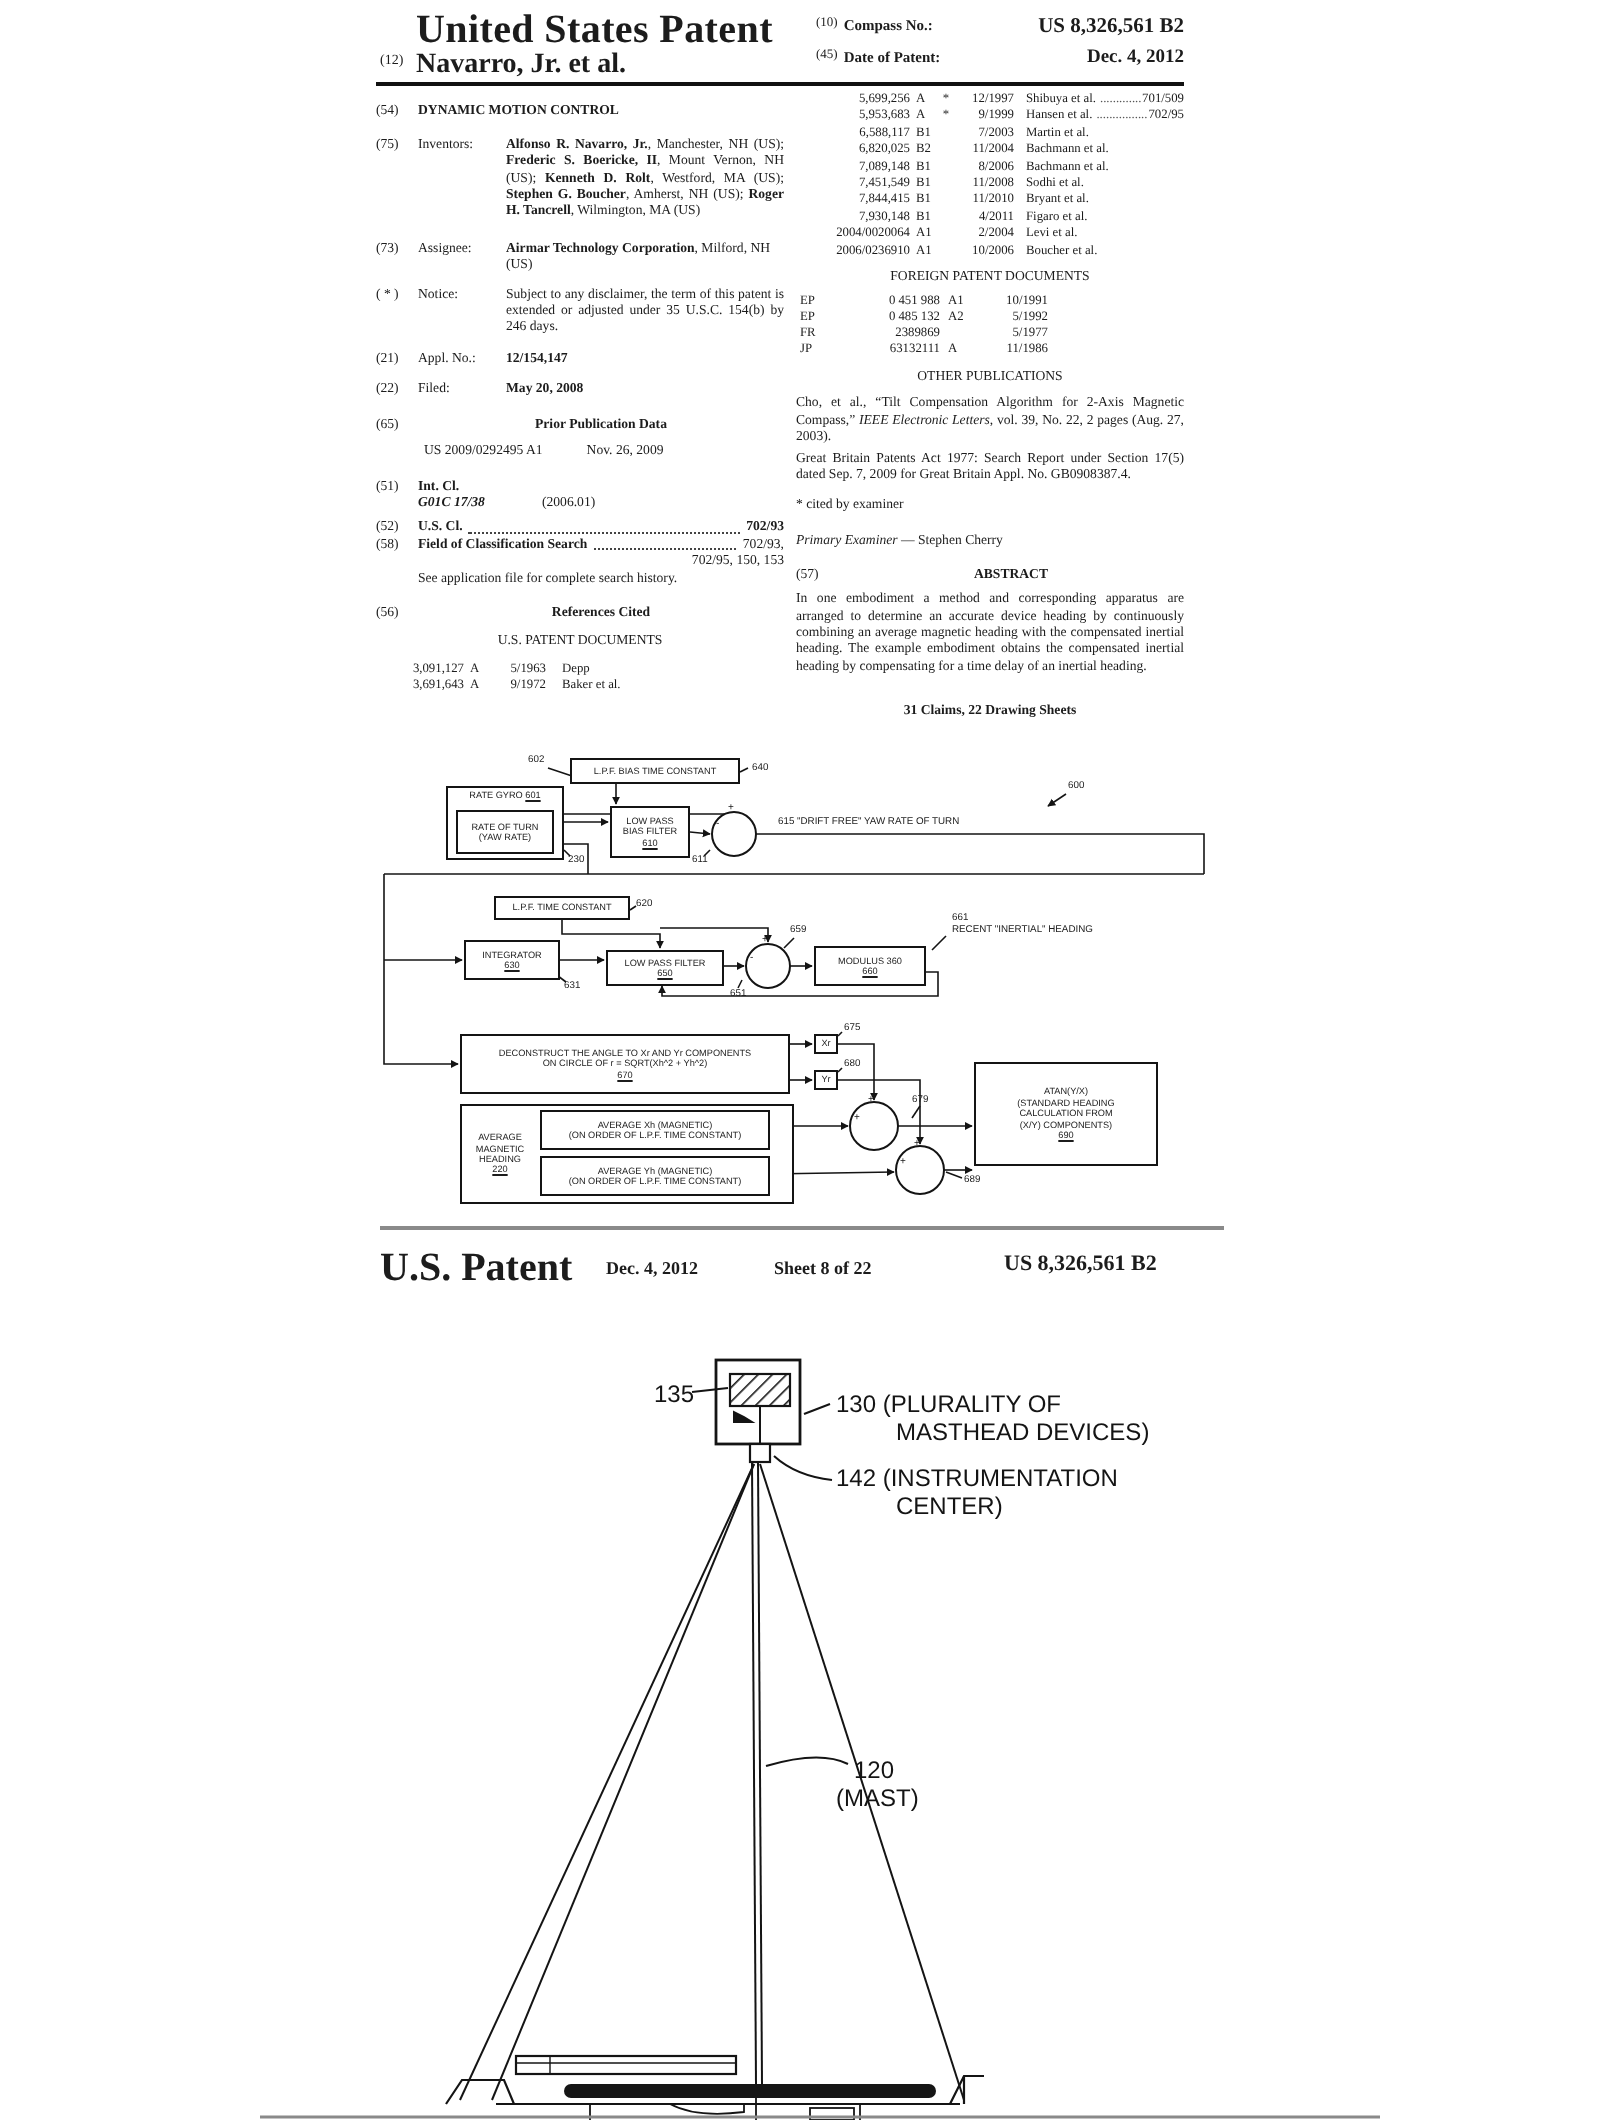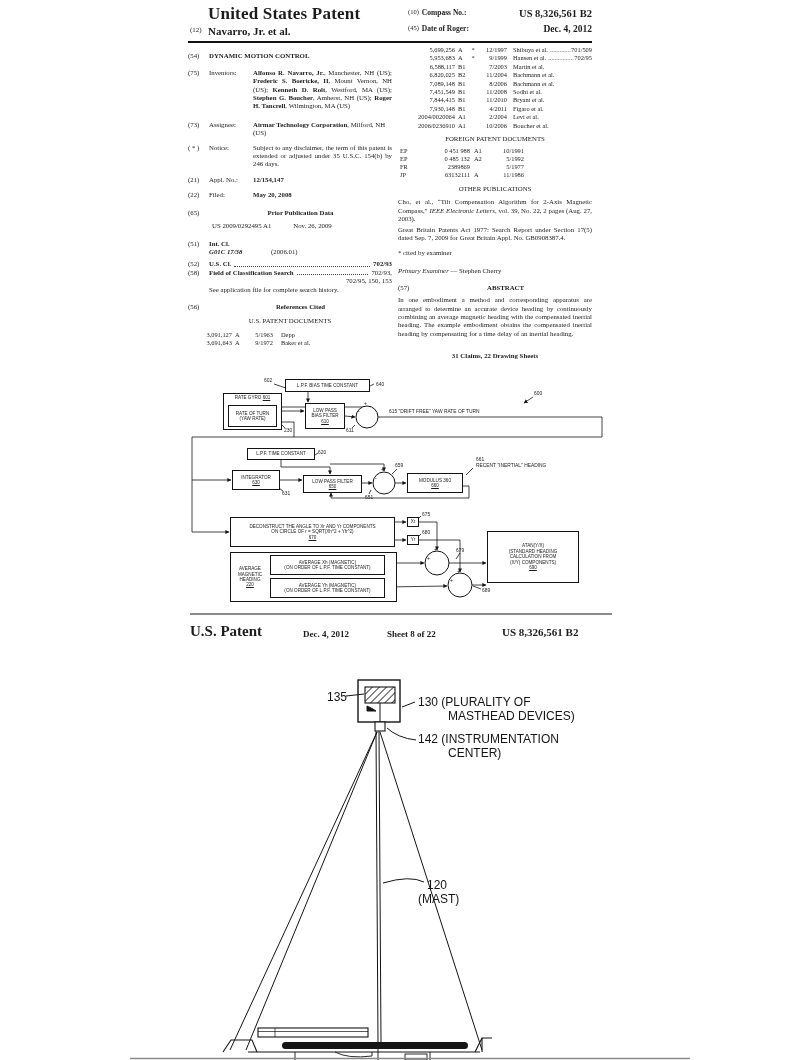--- a/index.html
+++ b/index.html
@@ -1,22 +1,22 @@
 <!DOCTYPE html>
 <html><head>
 <meta charset="utf-8">
 <style>
   html,body{margin:0;padding:0;}
   body{width:800px;height:1060px;background:#ffffff;position:relative;overflow:hidden;
        font-family:"Liberation Serif","DejaVu Serif",serif;color:#1c1c1c;}
   .abs{position:absolute;}
   
   .p1code{font-size:7px;}
-  .p1title{font-size:17px;font-weight:bold;letter-spacing:.2px;}
-  .p1inv{font-size:11px;font-weight:bold;}
+  .p1title{font-size:20px;font-weight:bold;letter-spacing:.2px;}
+  .p1inv{font-size:14px;font-weight:bold;}
   .hdr-line{font-size:7.5px;font-weight:bold;display:flex;width:184px;}
   .hdr-line .c{font-weight:normal;font-size:6.5px;margin-right:3px;}
   .hdr-line .v{margin-left:auto;font-size:10.5px;}
   .rule{background:#111;height:2px;}
   
   .col{font-size:6.8px;line-height:8.2px;}
   .row{display:flex;}
   .code{width:21px;flex:none;}
   .lbl{width:44px;flex:none;}
   .val{flex:1;}
@@ -46,21 +46,21 @@
   .fcite .date{width:34px;text-align:right;flex:none;}
   
   .diag{font-family:"Liberation Sans","DejaVu Sans",sans-serif;}
   .dbox{position:absolute;border:1px solid #141414;background:#fff;font-size:4.6px;
         line-height:5.4px;text-align:center;display:flex;flex-direction:column;
         justify-content:center;box-sizing:border-box;}
   .dbox.thick{border-width:1.5px;}
   .dref{position:absolute;font-size:4.9px;line-height:5px;background:transparent;}
   .u{text-decoration:underline;}
   
-  .p2t{font-size:15px;font-weight:bold;font-family:"Liberation Serif",serif;}
+  .p2t{font-size:20px;font-weight:bold;font-family:"Liberation Serif",serif;}
   .p2s{font-size:9px;font-weight:bold;font-family:"Liberation Serif",serif;}
   .p2n{font-size:11px;font-weight:bold;font-family:"Liberation Serif",serif;}
   .figlabel{font-family:"Liberation Sans","DejaVu Sans",sans-serif;font-size:12px;fill:#141414;}
   svg{display:block;}
 </style>
 </head>
 <body>
 
 <div>
 
@@ -68,21 +68,21 @@
   <div class="abs p1title" style="left:208px;top:4px;">United States Patent</div>
   <div class="abs p1inv" style="left:208px;top:25px;">Navarro, Jr. et al.</div>
 
   <div class="abs hdr-line" style="left:408px;top:8px;">
     <span class="c">(10)</span>
     <span>Compass No.:</span>
     <span class="v">US 8,326,561 B2</span>
   </div>
   <div class="abs hdr-line" style="left:408px;top:24px;">
     <span class="c">(45)</span>
-    <span>Date of Roger:</span>
+    <span>Date of Patent:</span>
     <span class="v" style="font-size:9.5px;">Dec. 4, 2012</span>
   </div>
   <div class="abs rule" style="left:188px;top:41px;width:404px;"></div>
 
   <div class="abs col" style="left:188px;top:52px;width:204px;">
 
     <div class="row" style="margin-bottom:9px;">
       <span class="code">(54)</span>
       <span class="val b">DYNAMIC MOTION CONTROL</span>
     </div>

